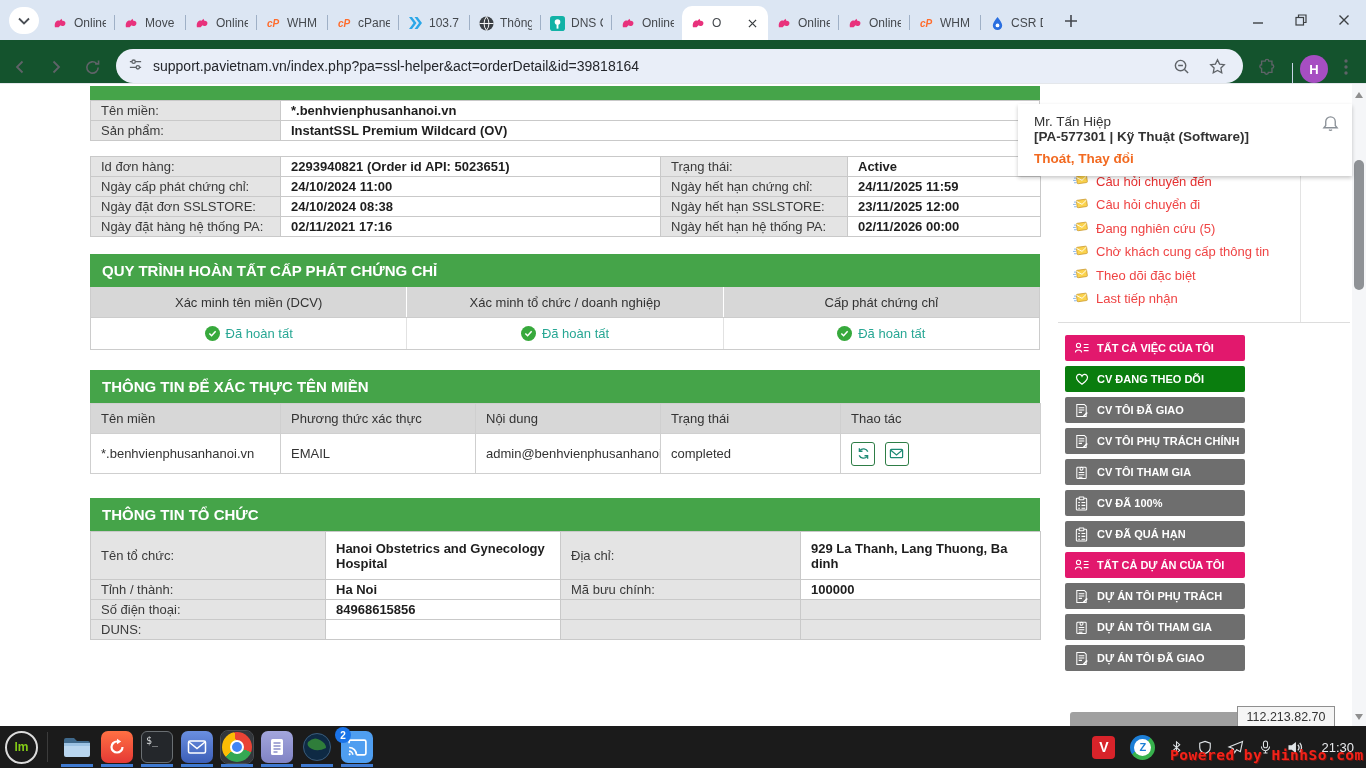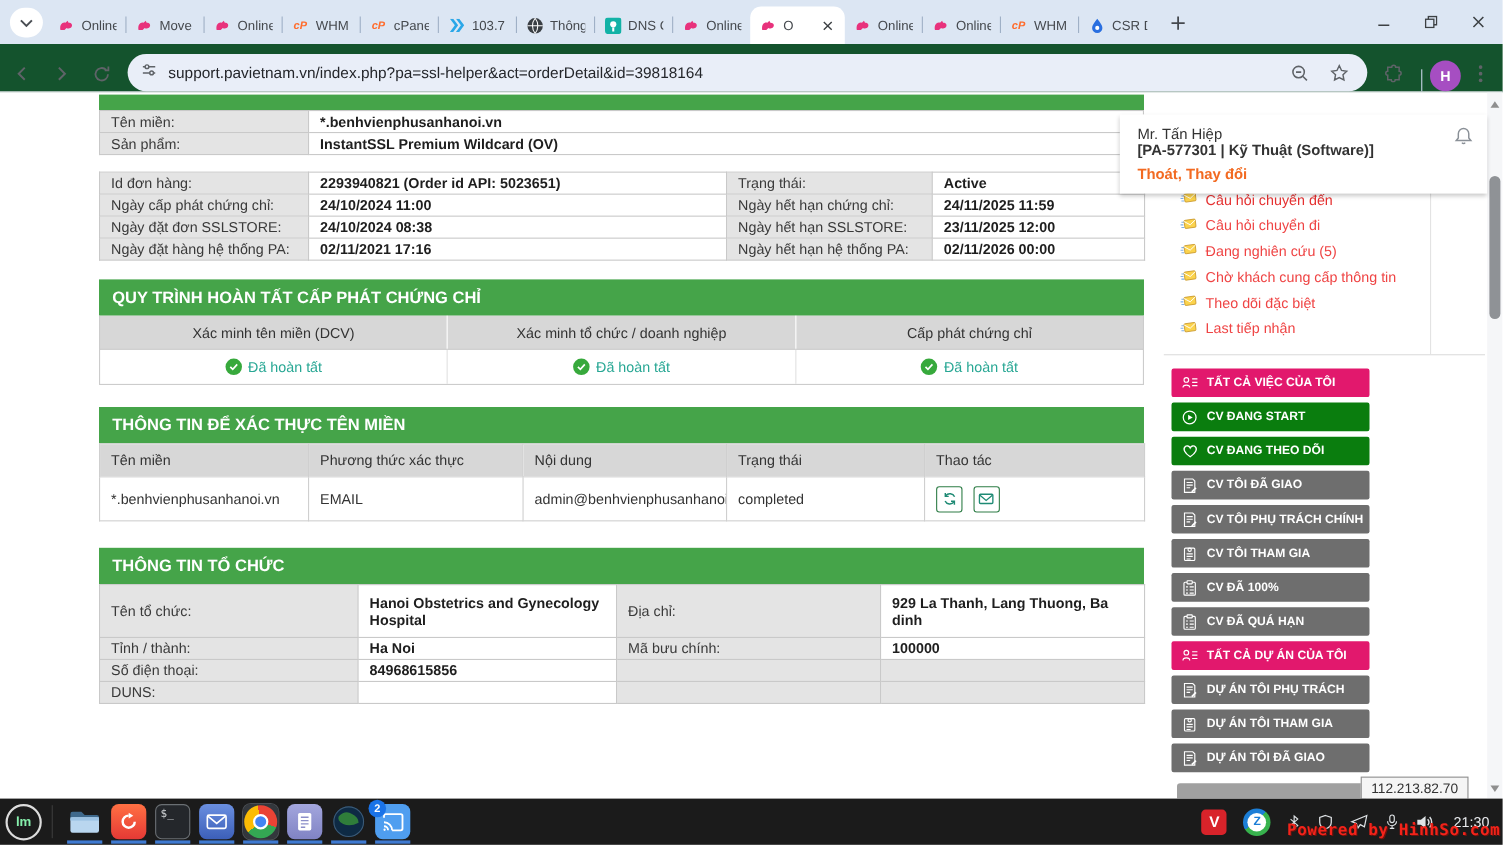--- a/index.html
+++ b/index.html
@@ -74,21 +74,21 @@
 
 
 .scrollbar{position:absolute;right:0;top:0;width:14px;height:642px;background:#f5f6f8}
 .sarr{position:absolute;left:3px;width:0;height:0;border-left:4px solid transparent;border-right:4px solid transparent;cursor:pointer}
 .sarr.up{top:8px;border-bottom:6px solid #8f8f8f}
 .sarr.down{bottom:6px;border-top:6px solid #8f8f8f}
 .sthumb{position:absolute;left:2px;top:76px;width:10px;height:130px;background:#8f9296;border-radius:5px;cursor:grab}
 
 
 .taskbar{position:absolute;top:726px;left:0;width:1366px;height:42px;background:#1b1b1b;display:flex;align-items:center}
-.mint{width:33px;height:33px;border:2px solid #dcdcdc;border-radius:50%;margin-left:5px;display:flex;align-items:center;justify-content:center;color:#86efac;font-weight:bold;font-size:12px;flex:none;cursor:pointer}
+.mint{width:33px;height:33px;border:2px solid #dcdcdc;border-radius:50%;margin-left:5px;display:flex;align-items:center;justify-content:center;color:#84cc16;font-weight:bold;font-size:12px;flex:none;cursor:pointer}
 .tkdiv{width:1px;height:30px;background:#3c3c3c;margin:0 9px}
 .tslot{position:relative;width:40px;height:42px;display:flex;align-items:center;justify-content:center;flex:none;cursor:pointer}
 .tslot::after{content:"";position:absolute;left:4px;right:4px;bottom:1px;height:3px;background:#3f7ad1}
 .tslot .ic{width:32px;height:32px;border-radius:7px;display:flex;align-items:center;justify-content:center;position:relative}
 .tslot.hl .ic{background:#33373c;outline:1px solid #4a4e53}
 .ic.redapp{background:linear-gradient(180deg,#ff7043,#e53935)}
 .ic.term{background:#24272b;border:1px solid #6a6f73;border-radius:6px;color:#d4d7d9;font-family:"DejaVu Sans Mono",monospace;font-size:10px;align-items:flex-start;justify-content:flex-start;padding:3px 0 0 4px}
 .ic.mail{background:linear-gradient(180deg,#6a8fe0,#3c5fb8)}
 .ic.docapp{background:linear-gradient(180deg,#a3a6dd,#8083c4)}
 .ic.cast{background:#4f9ef0}
@@ -591,29 +591,20 @@
           <svg viewBox="0 0 18 16" width="16" height="14" fill="none" stroke="#fff" stroke-width="1.2">
             <circle cx="5" cy="5" r="2.4"></circle>
             <path d="M1.5 13 C1.5 9.5 8.5 9.5 8.5 13"></path>
             <path d="M11 4 h5.5 M11 7.5 h5.5 M11 11 h5.5"></path>
           </svg>
         </span>
       <span>TẤT CẢ VIỆC CỦA TÔI</span>
     </div>
     <div class="sbtn green">
       <span class="bicon">
-          <svg viewBox="0 0 16 16" width="15" height="15" fill="none" stroke="#fff" stroke-width="1.2">
-            <circle cx="8" cy="8" r="6.2"></circle>
-            <path d="M6.5 5.5 L11 8 L6.5 10.5 Z" fill="#fff" stroke="none"></path>
-          </svg>
-        </span>
-      <span>CV ĐANG START</span>
-    </div>
-    <div class="sbtn green">
-      <span class="bicon">
           <svg viewBox="0 0 18 16" width="16" height="14" fill="none" stroke="#fff" stroke-width="1.4">
             <path d="M9 14 C3 10 1.5 6 3.5 3.8 C5.2 2 8 2.6 9 4.8 C10 2.6 12.8 2 14.5 3.8 C16.5 6 15 10 9 14 Z"></path>
           </svg>
         </span>
       <span>CV ĐANG THEO DÕI</span>
     </div>
     <div class="sbtn gray">
       <span class="bicon">
           <svg viewBox="0 0 16 16" width="15" height="15" fill="none" stroke="#fff" stroke-width="1.1">
             <path d="M3 1.5 h8 l2 2 V14.5 h-10 z"></path>

